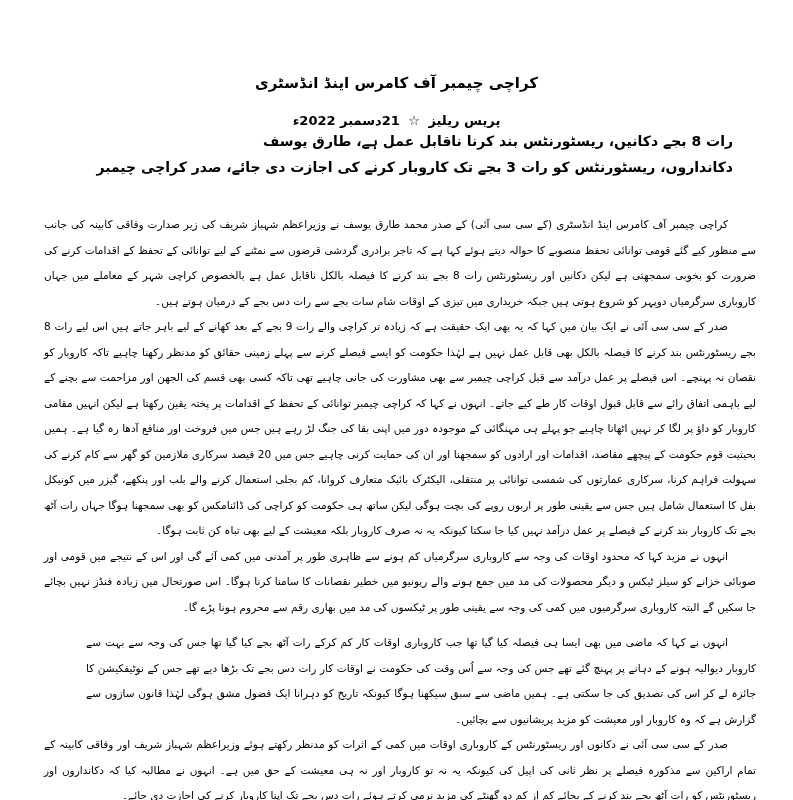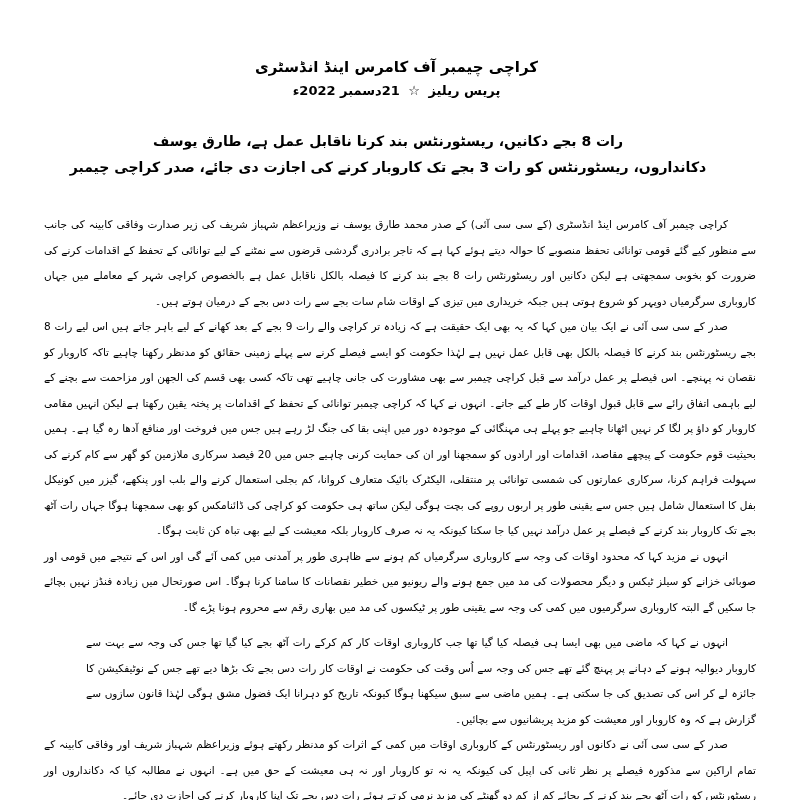--- a/index.html
+++ b/index.html
@@ -25,33 +25,32 @@
       position: absolute;
       left: 0; right: 0;
       top: 56px;
       text-align: center;
       direction: rtl;
     }
     .org-title {
       font-weight: bold;
       font-size: 15px;
       line-height: 22px;
-      margin: 0;
+      margin: 16px;
     }
     .release-line {
       font-weight: bold;
       font-size: 13px;
       line-height: 22px;
       margin: 2px 0 4px 0;
     }
     .headline {
       position: absolute;
       left: 43px; right: 60px;
       top: 128px;
-      text-align: center;
       direction: rtl;
       font-weight: bold;
       font-size: 14px;
       line-height: 26px;
     }
     .headline div { white-space: nowrap; }
     .body {
       position: absolute;
       left: 44px;
       width: 712px;

